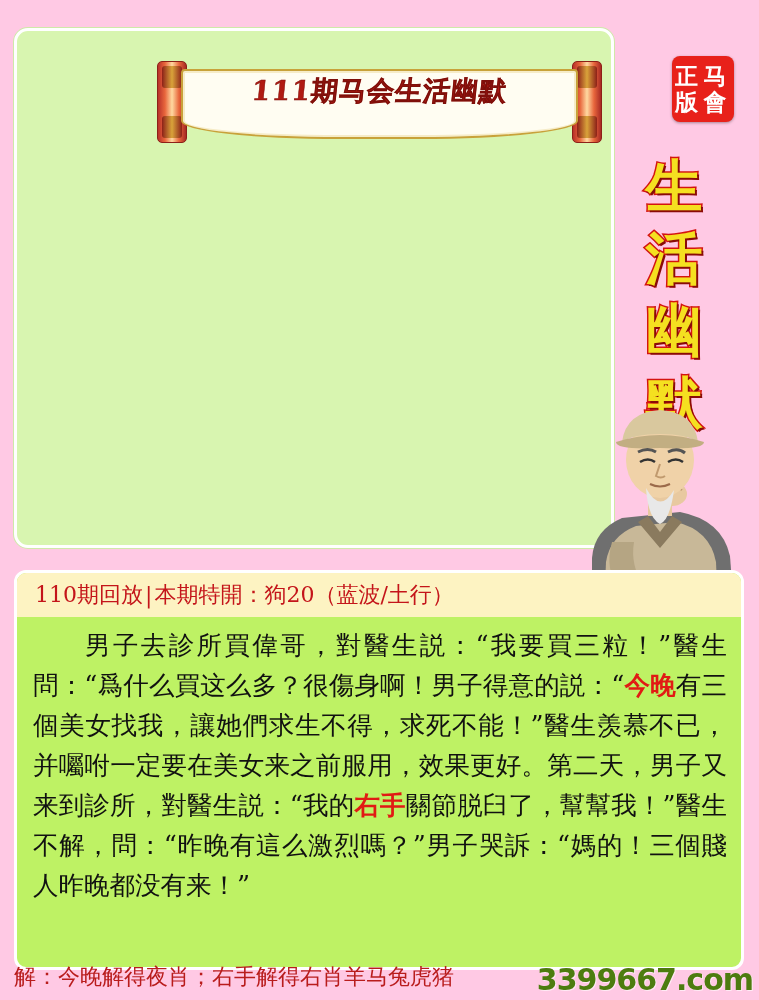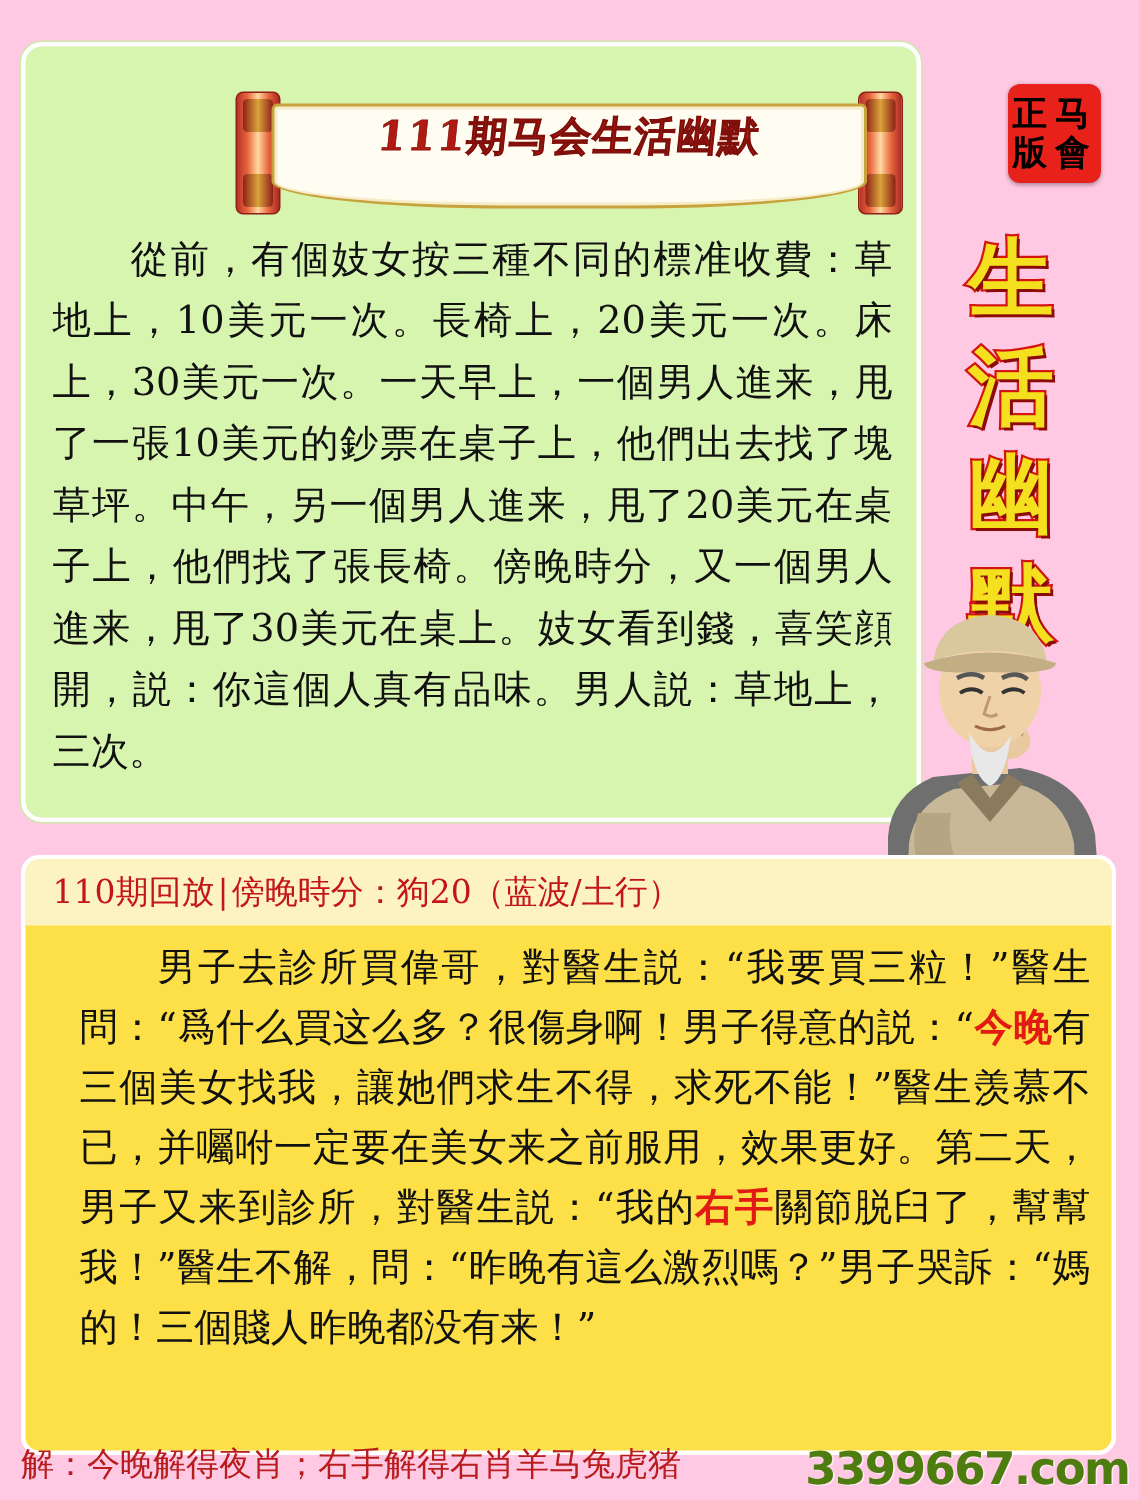--- a/index.html
+++ b/index.html
@@ -116,21 +116,21 @@
     justify-content: center;
     gap: 1px;
     padding: 3px;
     box-sizing: border-box;
   }
   .seal .col {
     display: flex;
     flex-direction: column;
     align-items: center;
     justify-content: center;
-    color: #000000;
+    color: #ffffff;
     font-family: "DejaVu Serif", serif;
     font-weight: bold;
     font-size: 23px;
     line-height: 26px;
   }
 
   
   .vertical-title {
     position: absolute;
     left: 628px;
@@ -160,21 +160,21 @@
     height: 220px;
   }
 
   
   .bottom-panel {
     position: absolute;
     left: 14px;
     top: 570px;
     width: 730px;
     height: 400px;
-    background: #fde047;
+    background: #bef264;
     border: 3px solid #ffffff;
     border-radius: 12px;
     box-sizing: border-box;
   }
   .subheader {
     position: absolute;
     left: 0;
     right: 0;
     top: 0;
     height: 44px;
@@ -195,21 +195,20 @@
     position: absolute;
     left: 16px;
     right: 14px;
     top: 52px;
     font-family: "DejaVu Serif", serif;
     font-size: 25.5px;
     line-height: 40px;
     color: #111111;
     text-align: justify;
     text-indent: 52px;
-    margin-left: 20px;
   }
   .hl-red {
     color: #e11a14;
     font-weight: bold;
   }
 
   
   .footer-line {
     position: absolute;
     left: 14px;
@@ -245,21 +244,20 @@
       <div class="knob bottom"></div>
     </div>
     <div class="scroll-rod right">
       <div class="knob top"></div>
       <div class="knob bottom"></div>
     </div>
     <div class="scroll-paper"></div>
     <div class="scroll-title">111期马会生活幽默</div>
   </div>
 
-  <div class="story-text">從前，有個妓女按三種不同的標准收費：草地上，10美元一次。長椅上，20美元一次。床上，30美元一次。一天早上，一個男人進来，甩了一張10美元的鈔票在桌子上，他們出去找了塊草坪。中午，另一個男人進来，甩了20美元在桌子上，他們找了張長椅。傍晚時分，又一個男人進来，甩了30美元在桌上。妓女看到錢，喜笑顔開，説：你這個人真有品味。男人説：草地上，三次。</div>
 </div>
 
 <div class="seal">
   <div class="col">
     <span>正版</span>
   </div>
   <div class="col">
     <span>马會</span>
   </div>
 </div>
@@ -302,21 +300,21 @@
     <path d="M90 94 q10 5 20 0" stroke="#9b6a4a" stroke-width="2" fill="none"></path>
 
     <path d="M86 98 q14 26 28 2 q-4 30 -14 34 q-12 -6 -14 -36 Z" fill="#e8e8e8"></path>
   </svg>
 </div>
 
 <div class="bottom-panel">
   <div class="subheader">
     <span>110期回放</span>
     <span class="sep">|</span>
-    <span>傍晚時分：狗20（蓝波/土行）</span>
+    <span>本期特開：狗20（蓝波/土行）</span>
   </div>
   <div class="bottom-text">
     <span>男子去診所買偉哥，對醫生説：“我要買三粒！”醫生問：“爲什么買这么多？很傷身啊！男子得意的説：“</span><span class="hl-red">今晚</span><span>有三個美女找我，讓她們求生不得，求死不能！”醫生羡慕不已，并囑咐一定要在美女来之前服用，效果更好。第二天，男子又来到診所，對醫生説：“我的</span><span class="hl-red">右手</span><span>關節脱臼了，幫幫我！”醫生不解，問：“昨晚有這么激烈嗎？”男子哭訴：“媽的！三個賤人昨晚都没有来！”</span>
   </div>
 </div>
 
 <div class="footer-line">解：今晚解得夜肖；右手解得右肖羊马兔虎猪</div>
 <div class="watermark">3399667.com</div>
 
 </body></html>

